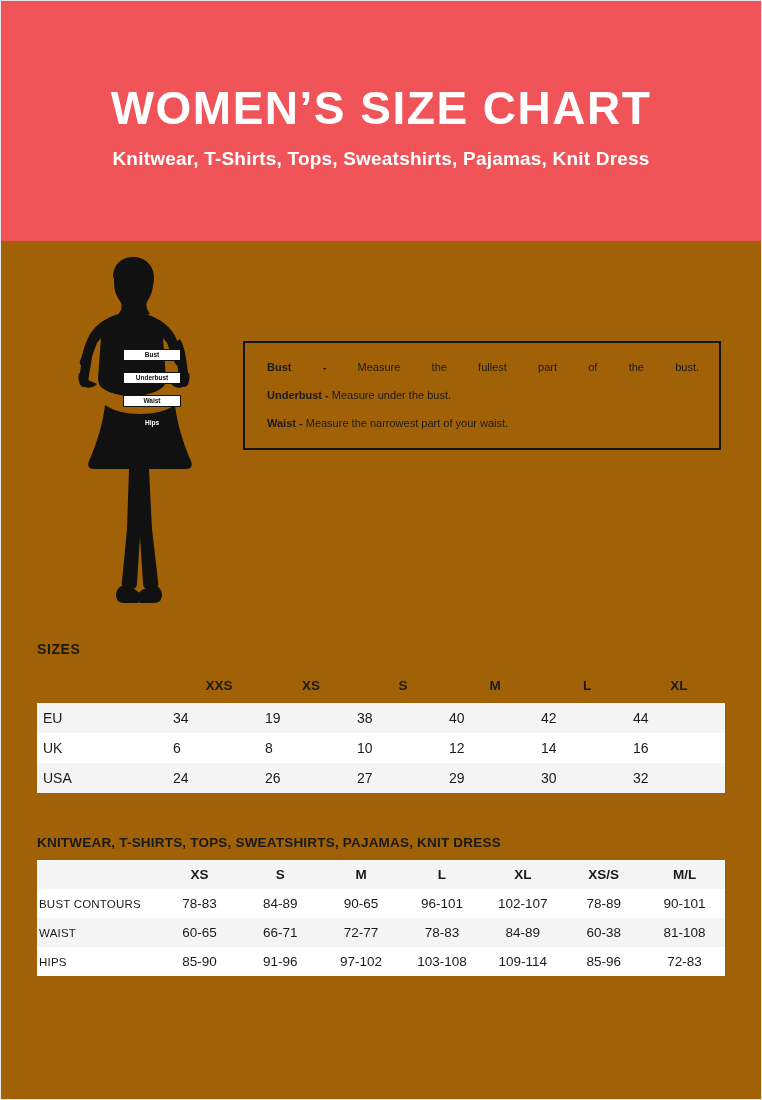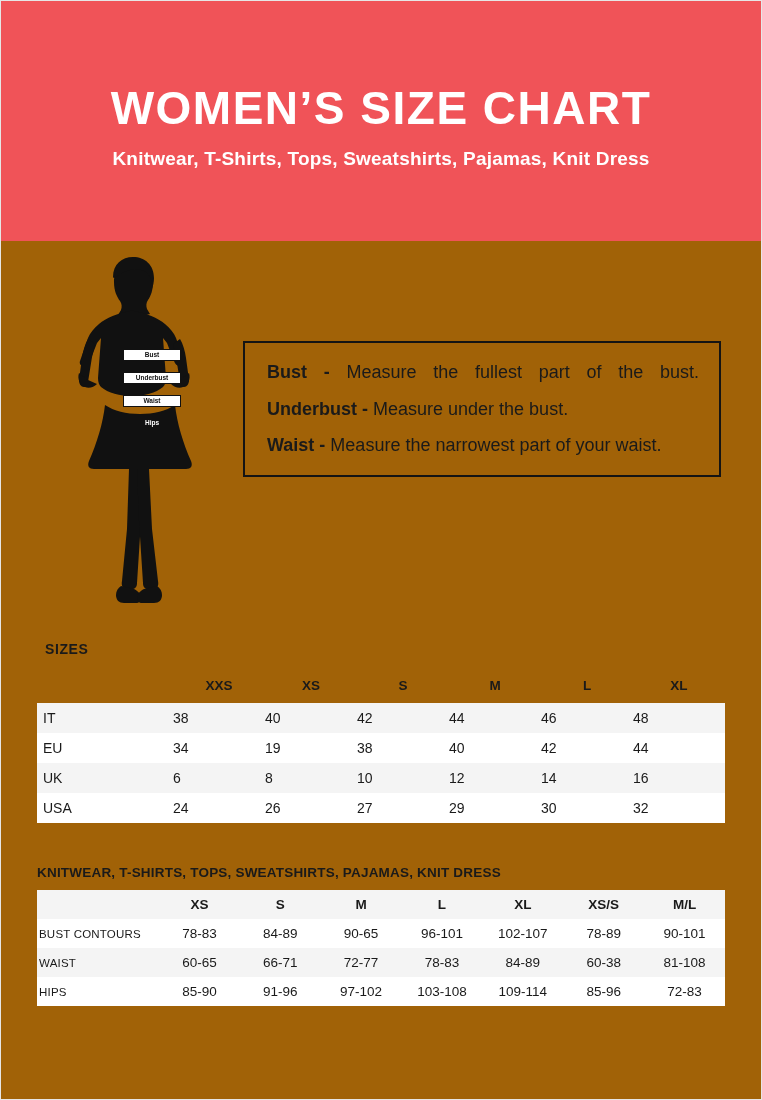--- a/index.html
+++ b/index.html
@@ -96,21 +96,21 @@
   .legend {
     position: absolute;
     left: 242px;
     top: 100px;
     width: 478px;
     box-sizing: border-box;
     border: 2px solid #141414;
     padding: 18px 20px 18px 22px;
   }
   .legend-row {
-    font-size: 18px;
+    font-size: 11px;
     color: #1a1a1a;
     margin: 0 0 14px 0;
     line-height: 1.25;
   }
   .legend-row:last-child { margin-bottom: 0; }
   .legend-term {
     font-weight: bold;
   }
   .legend-row.justified {
     text-align: justify;
@@ -119,21 +119,21 @@
 
   
   .section {
     padding: 0 36px;
     box-sizing: border-box;
   }
   .section-title {
     font-size: 14px;
     font-weight: bold;
     letter-spacing: 0.6px;
-    margin: 0 0 14px 8px;
+    margin: 0 0 14px 0;
     color: #1a1a1a;
   }
   table {
     border-collapse: collapse;
     width: 100%;
     table-layout: fixed;
   }
   .sizes-table td, .sizes-table th {
     font-size: 14px;
     padding: 7px 0;
@@ -255,29 +255,20 @@
           <th>XXS</th>
           <th>XS</th>
           <th>S</th>
           <th>M</th>
           <th>L</th>
           <th>XL</th>
         </tr>
       </thead>
       <tbody>
         <tr>
-          <td class="rowlabel">IT</td>
-          <td>38</td>
-          <td>40</td>
-          <td>42</td>
-          <td>44</td>
-          <td>46</td>
-          <td>48</td>
-        </tr>
-        <tr>
           <td class="rowlabel">EU</td>
           <td>34</td>
           <td>19</td>
           <td>38</td>
           <td>40</td>
           <td>42</td>
           <td>44</td>
         </tr>
         <tr>
           <td class="rowlabel">UK</td>

